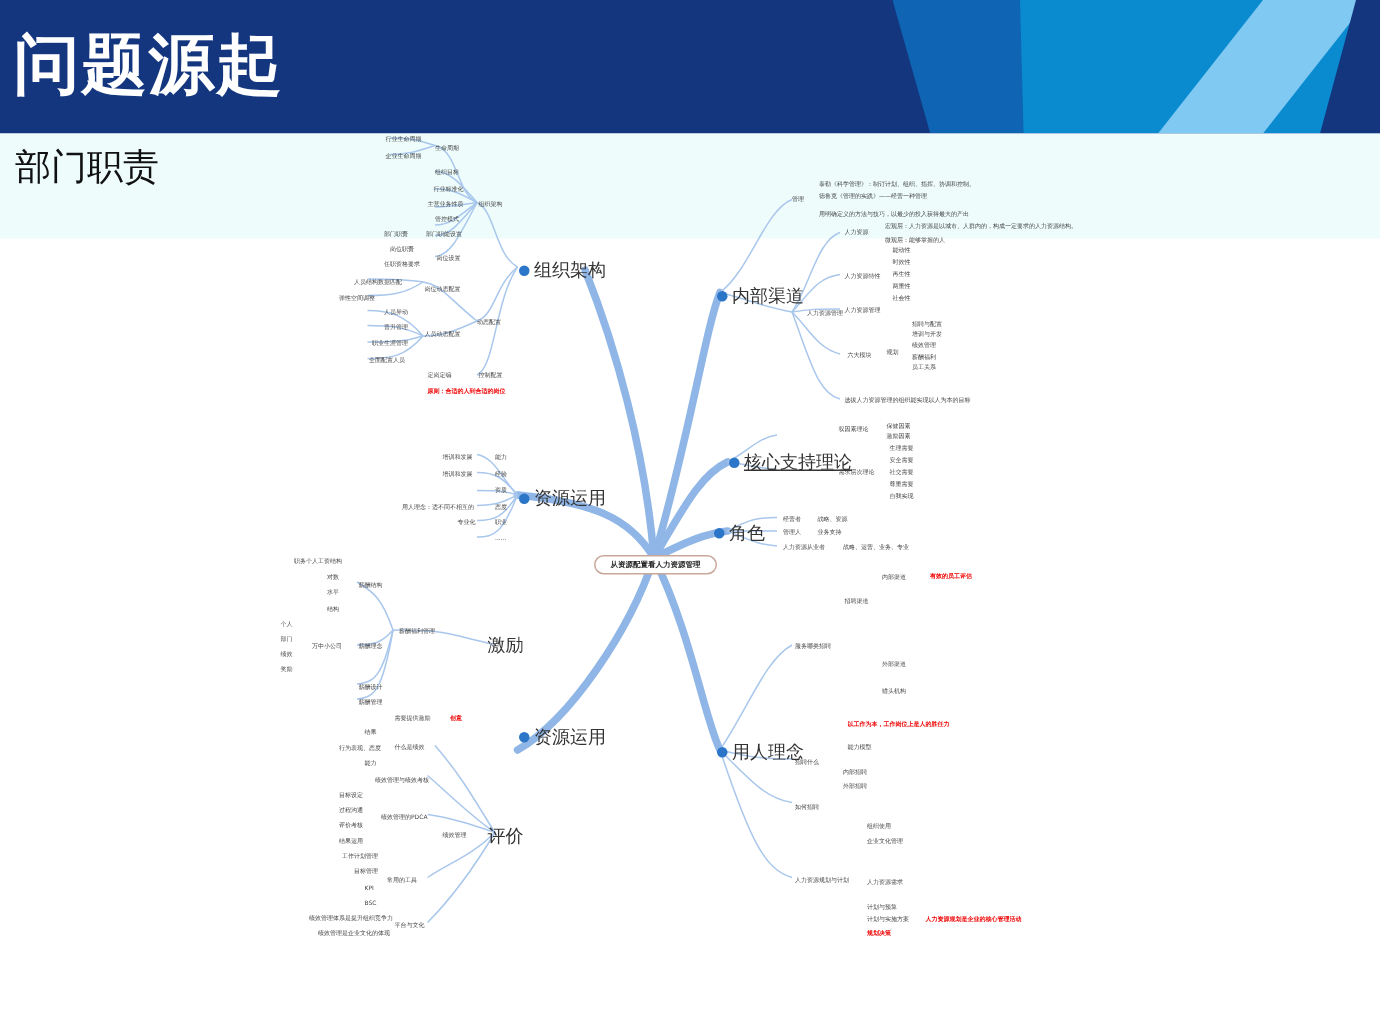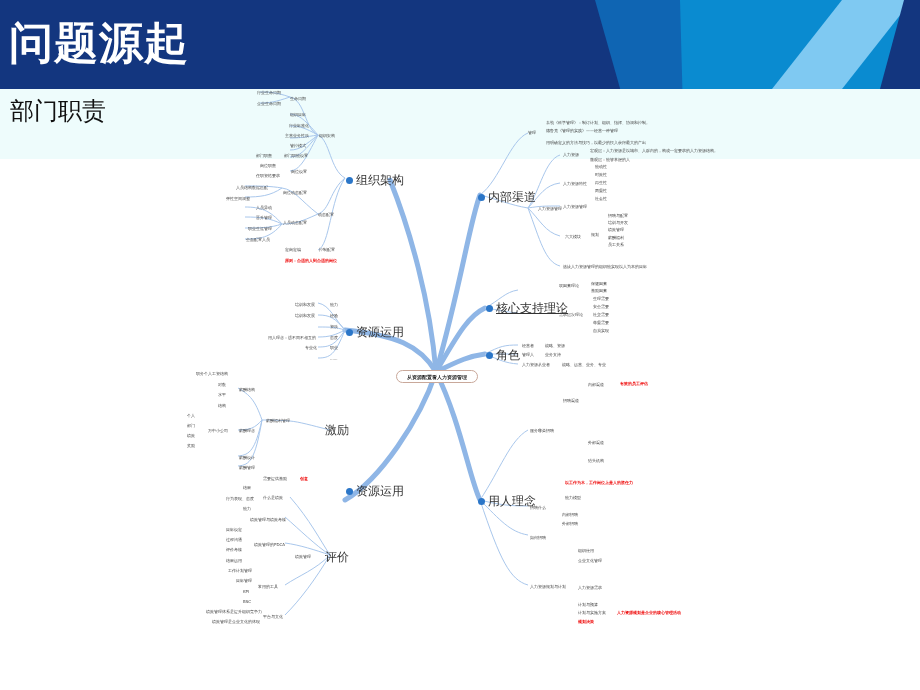--- a/index.html
+++ b/index.html
@@ -115,21 +115,21 @@
     <span>评价</span>
   </div>
 <div class="main" style="left:478px;top:189px;">
     <span class="dot"></span>
     <span>内部渠道</span>
   </div>
 <div class="main" style="left:486px;top:300px;text-decoration:underline;">
     <span class="dot"></span>
     <span>核心支持理论</span>
   </div>
-<div class="main" style="left:486px;top:347px;">
+<div class="main" style="left:476px;top:347px;">
     <span class="dot"></span>
     <span>角色</span>
   </div>
 <div class="main" style="left:478px;top:493px;">
     <span class="dot"></span>
     <span>用人理念</span>
   </div>
 
 <div class="center">从资源配置看人力资源管理</div>
 

